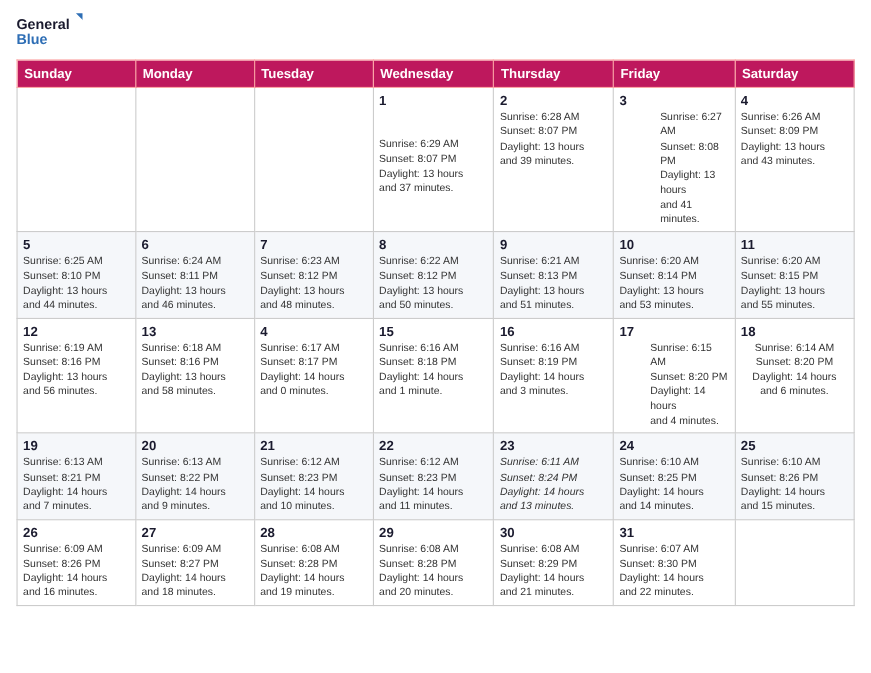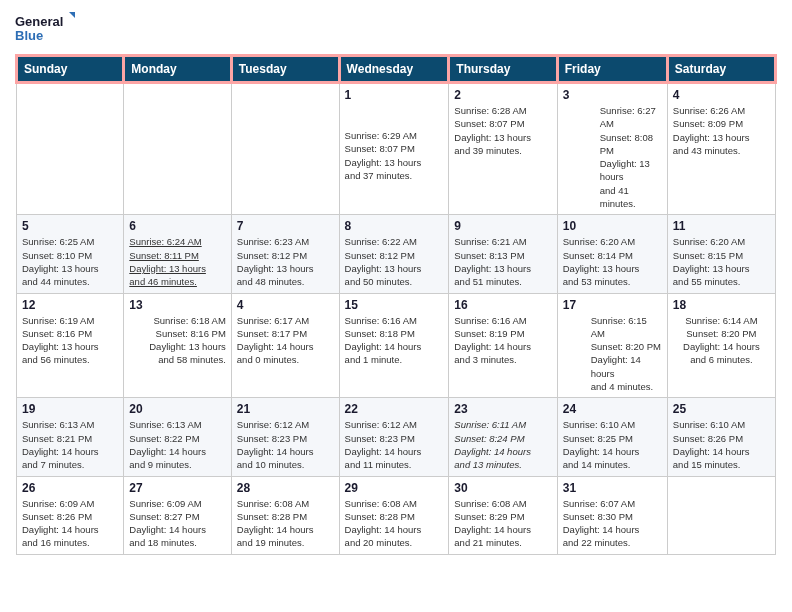--- a/index.html
+++ b/index.html
@@ -39,27 +39,27 @@
     .location {
       font-size: 13px;
       color: #333;
     }
     .calendar {
       width: 100%;
       border-collapse: collapse;
       border: 1px solid #ccc;
     }
     .calendar th {
-      background: #0c4a6e;
+      background: #be185d;
       color: #fff;
       font-size: 12px;
       font-weight: bold;
       text-align: left;
       padding: 5px 6px;
-      border: 3px solid #fca5a5;
+      border: 1px solid #fca5a5;
     }
     .calendar td {
       vertical-align: top;
       border: 1px solid #ccc;
       padding: 4px 5px;
       width: 113px;
       min-height: 75px;
       background: #fff;
     }
     .calendar tr:nth-child(even) td {
@@ -147,21 +147,21 @@
         <tr>
           <td>
             <div class="day-num">5</div>
             <div class="day-info" style="white-space: pre-line;">Sunrise: 6:25 AM
 Sunset: 8:10 PM
 Daylight: 13 hours
 and 44 minutes.</div>
           </td>
           <td>
             <div class="day-num">6</div>
-            <div class="day-info" style="white-space: pre-line; text-decoration: underline;">Sunrise: 6:24 AM
+            <div class="day-info" style="white-space: pre-line;">Sunrise: 6:24 AM
 Sunset: 8:11 PM
 Daylight: 13 hours
 and 46 minutes.</div>
           </td>
           <td>
             <div class="day-num">7</div>
             <div class="day-info" style="white-space: pre-line;">Sunrise: 6:23 AM
 Sunset: 8:12 PM
 Daylight: 13 hours
 and 48 minutes.</div>
@@ -198,21 +198,21 @@
         <tr>
           <td>
             <div class="day-num">12</div>
             <div class="day-info" style="white-space: pre-line;">Sunrise: 6:19 AM
 Sunset: 8:16 PM
 Daylight: 13 hours
 and 56 minutes.</div>
           </td>
           <td>
             <div class="day-num">13</div>
-            <div class="day-info" style="white-space: pre-line; text-align: right;">Sunrise: 6:18 AM
+            <div class="day-info" style="white-space: pre-line;">Sunrise: 6:18 AM
 Sunset: 8:16 PM
 Daylight: 13 hours
 and 58 minutes.</div>
           </td>
           <td>
             <div class="day-num">4</div>
             <div class="day-info" style="white-space: pre-line;">Sunrise: 6:17 AM
 Sunset: 8:17 PM
 Daylight: 14 hours
 and 0 minutes.</div>

